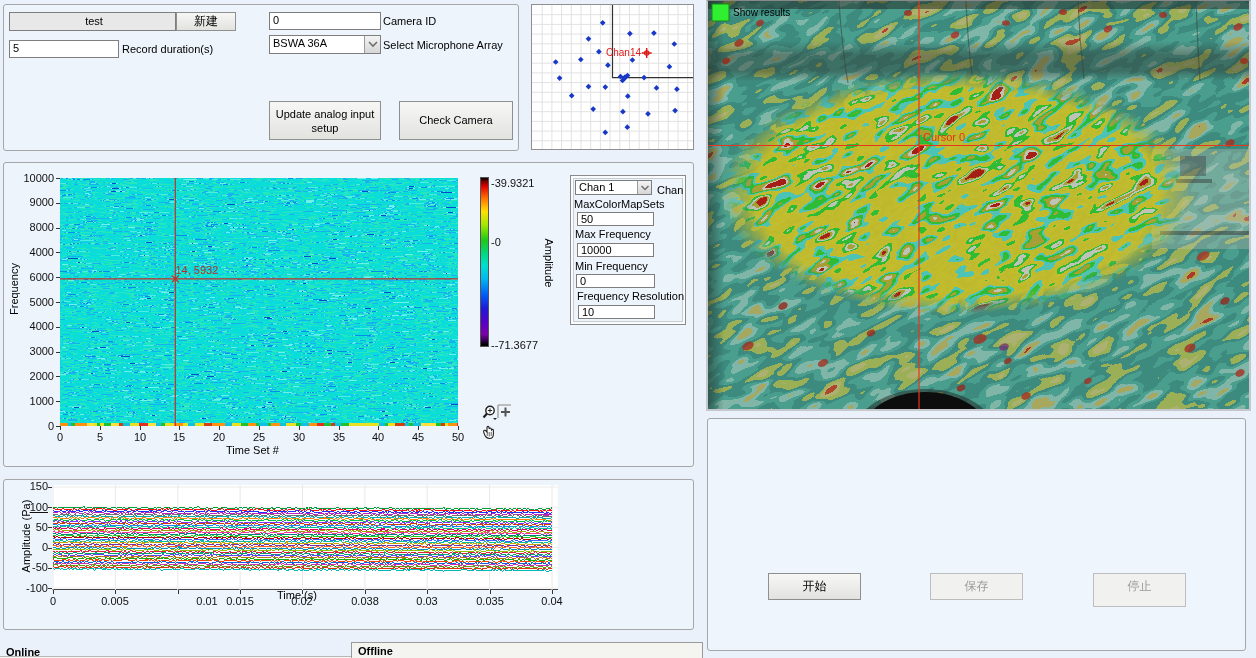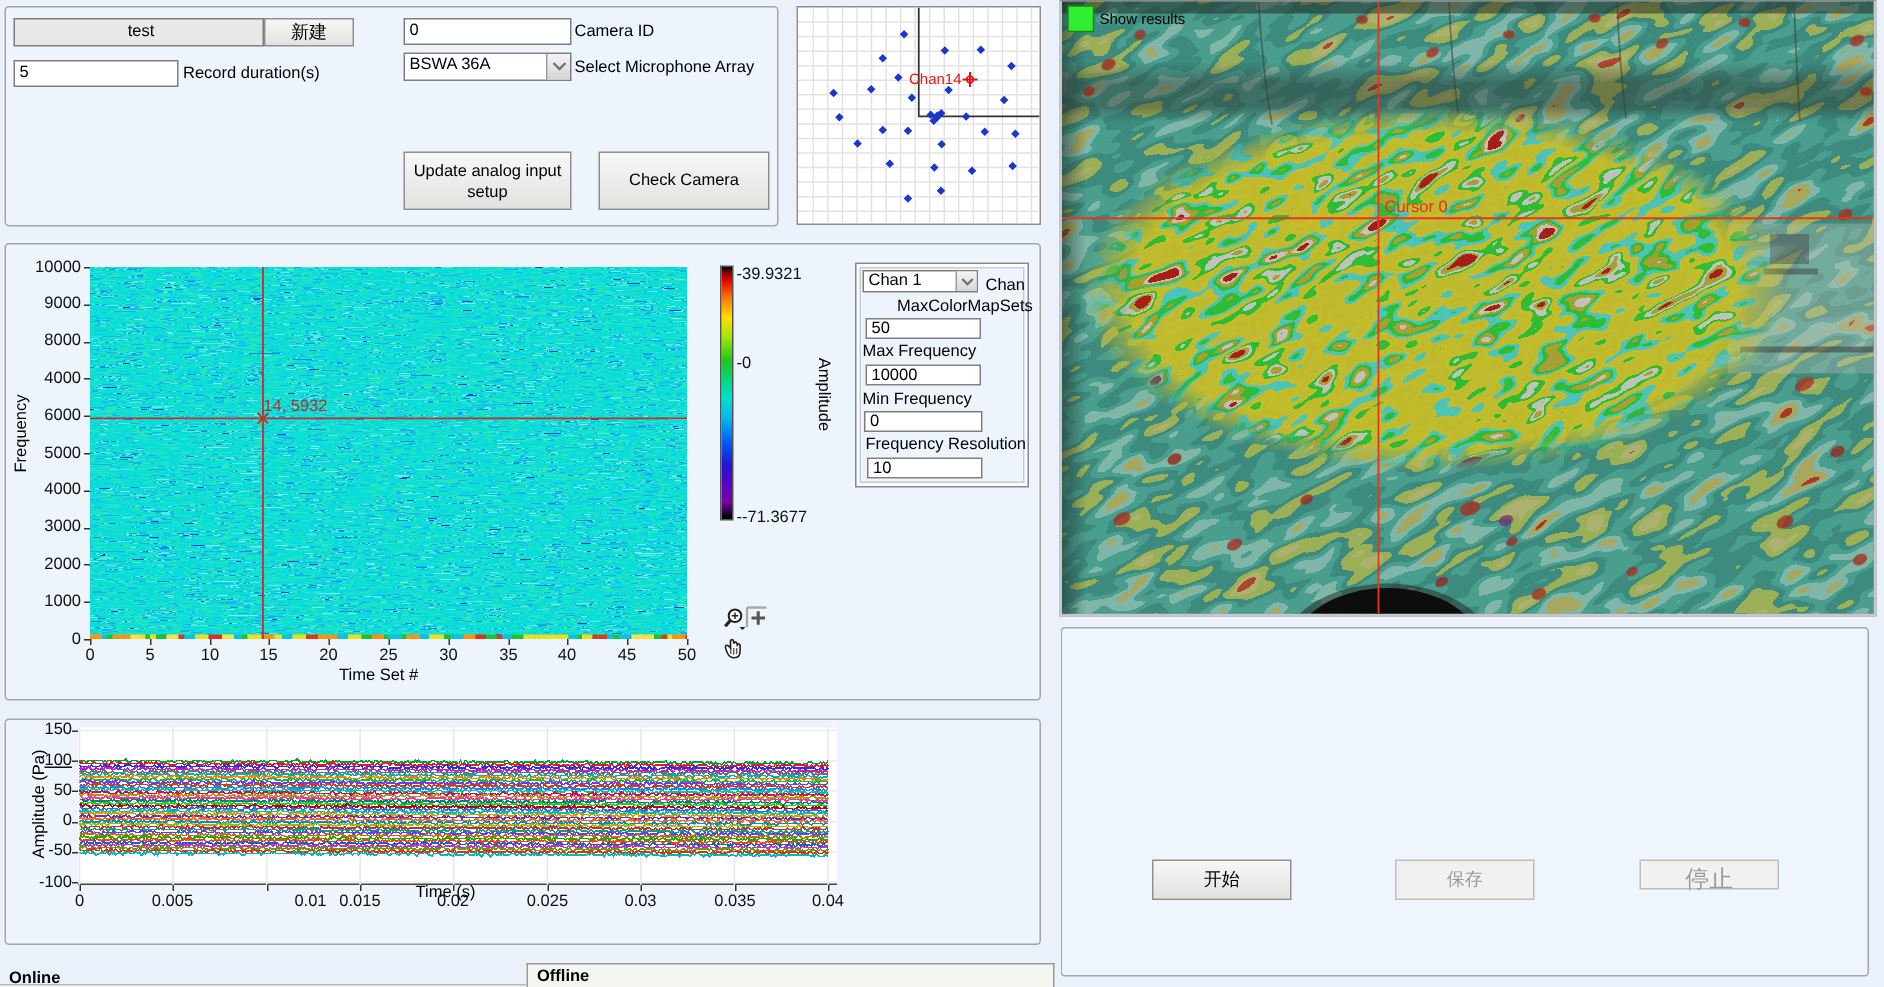--- a/index.html
+++ b/index.html
@@ -236,21 +236,21 @@
 </svg>
 </div>
 
 <div style="position:absolute; left:570px; top:175px; width:116px; height:150px; background:#edf4fc; border:1px solid #8a8a8a; box-shadow:inset 0 0 0 2px #fafcfe, inset 0 0 0 3px #c8cdd2;"></div>
 <div class="inp" style="left:575px; top:180px; width:77px; height:15px; line-height:13px;">Chan 1
   <span style="position:absolute; right:0; top:0; width:14px; height:13px; background:linear-gradient(#f4f4f4,#d6d6d6); border-left:1px solid #9a9a9a;"><svg width="14" height="13" xmlns="http://www.w3.org/2000/svg">
         <path d="M3.5 5 L7 8.5 L10.5 5" stroke="#707070" stroke-width="1.5" fill="none"></path>
       </svg></span>
 </div>
 <div class="lbl" style="left:657px; top:184px;">Chan</div>
-<div class="lbl" style="left:574px; top:198px;padding-left:24px;">MaxColorMapSets</div>
+<div class="lbl" style="left:574px; top:198px;">MaxColorMapSets</div>
 <div class="inp" style="left:577px; top:212px; width:77px; height:14px; line-height:12px;">50</div>
 <div class="lbl" style="left:575px; top:228px;">Max Frequency</div>
 <div class="inp" style="left:577px; top:243px; width:77px; height:14px; line-height:12px;">10000</div>
 <div class="lbl" style="left:575px; top:260px;">Min Frequency</div>
 <div class="inp" style="left:576px; top:274px; width:79px; height:14px; line-height:12px;">0</div>
 <div class="lbl" style="left:577px; top:290px;">Frequency Resolution</div>
 <div class="inp" style="left:578px; top:305px; width:77px; height:14px; line-height:12px;">10</div>
 
 <div class="panel" style="left:3px; top:479px; width:691px; height:151px;"></div>
 <div style="position:absolute; left:52px; top:485px; width:506px; height:105px; background:#fff; border-bottom:1px solid #444;">
@@ -323,21 +323,21 @@
 <div class="tick" style="left:35px; top:595px; width:36px; text-align:center;">0</div>
 <div style="position:absolute; left:53px; top:590px; width:1px; height:4px; background:#333;"></div>
 <div class="tick" style="left:97px; top:595px; width:36px; text-align:center;">0.005</div>
 <div style="position:absolute; left:115px; top:590px; width:1px; height:4px; background:#333;"></div>
 <div class="tick" style="left:160px; top:595px; width:36px; text-align:center;margin-left:29px;">0.01</div>
 <div style="position:absolute; left:178px; top:590px; width:1px; height:4px; background:#333;"></div>
 <div class="tick" style="left:222px; top:595px; width:36px; text-align:center;">0.015</div>
 <div style="position:absolute; left:240px; top:590px; width:1px; height:4px; background:#333;"></div>
 <div class="tick" style="left:284px; top:595px; width:36px; text-align:center;">0.02</div>
 <div style="position:absolute; left:302px; top:590px; width:1px; height:4px; background:#333;"></div>
-<div class="tick" style="left:347px; top:595px; width:36px; text-align:center;">0.025</div>
+<div class="tick" style="left:347px; top:595px; width:36px; text-align:center;">0.038</div>
 <div style="position:absolute; left:365px; top:590px; width:1px; height:4px; background:#333;"></div>
 <div class="tick" style="left:409px; top:595px; width:36px; text-align:center;">0.03</div>
 <div style="position:absolute; left:427px; top:590px; width:1px; height:4px; background:#333;"></div>
 <div class="tick" style="left:472px; top:595px; width:36px; text-align:center;">0.035</div>
 <div style="position:absolute; left:490px; top:590px; width:1px; height:4px; background:#333;"></div>
 <div class="tick" style="left:534px; top:595px; width:36px; text-align:center;">0.04</div>
 <div style="position:absolute; left:552px; top:590px; width:1px; height:4px; background:#333;"></div>
 <div class="lbl" style="left:277px; top:589px;">Time (s)</div>
 <div class="lbl" style="left:-14px; top:530px; transform:rotate(-90deg); width:80px; text-align:center;">Amplitude (Pa)</div>
 
@@ -450,17 +450,17 @@
 <path d="M211 0 V408" stroke="#e8361c" stroke-width="1.2"></path>
 <text x="215" y="140" font-size="11" fill="#e03418" font-family="Liberation Sans">Cursor 0</text>
 <rect x="4" y="3" width="17" height="17" fill="#30ee30" stroke="#188a18"></rect>
 <text x="25" y="15" font-size="10" fill="#000" font-family="Liberation Sans">Show results</text>
 </svg>
 </div>
 
 <div class="panel" style="left:707px; top:418px; width:539px; height:233px; background:#eef5fd;"></div>
 <div class="btn" style="left:768px; top:573px; width:93px; height:27px; line-height:25px; font-size:12px;">开始</div>
 <div class="btn dis" style="left:930px; top:573px; width:93px; height:27px; line-height:25px; font-size:12px;">保存</div>
-<div class="btn dis" style="left:1093px; top:573px; width:93px; height:20px; line-height:25px; font-size:16px;">停止</div>
+<div class="btn dis" style="left:1093px; top:573px; width:93px; height:34px; line-height:25px; font-size:12px;">停止</div>
 
 <div class="lbl" style="left:6px; top:646px; font-weight:bold;">Online</div>
 <div style="position:absolute; left:0px; top:656px; width:352px; height:2px; background:#f6f6f3; border-top:1px solid #b8b8b8;"></div>
 <div style="position:absolute; left:351px; top:642px; width:352px; height:16px; background:#f4f4f0; border:1px solid #9a9a9a; border-bottom:none; font-weight:bold; padding:2px 0 0 6px;">Offline</div>
 
 </body></html>

